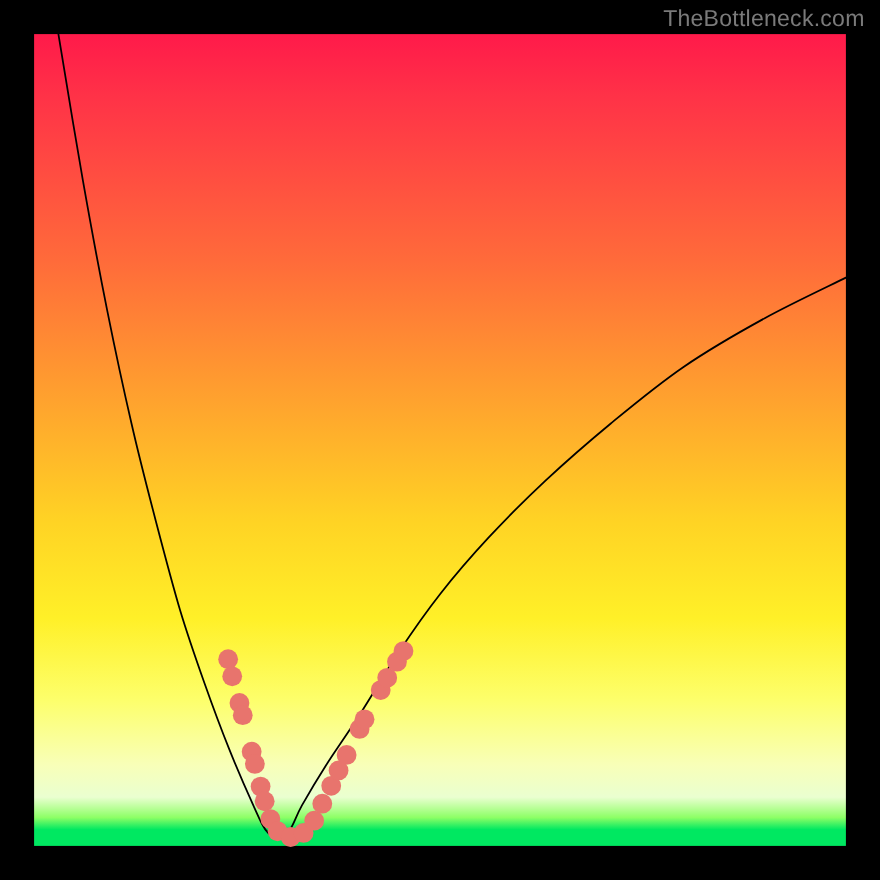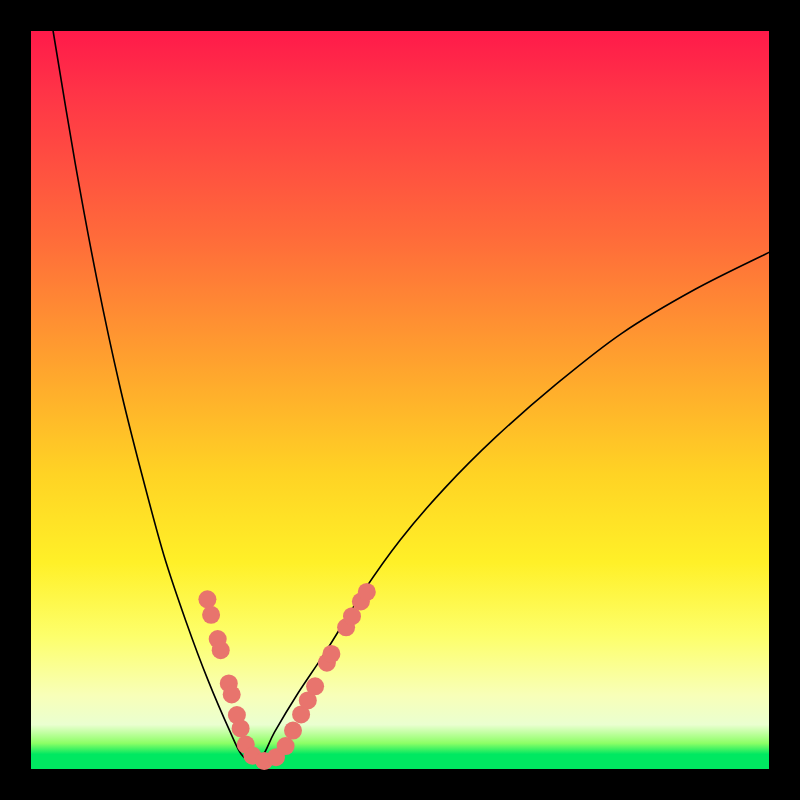--- a/index.html
+++ b/index.html
@@ -98,13 +98,14 @@
           <circle cx="295.9" cy="631.7" r="9" class="marker"></circle>
           <circle cx="300.4" cy="622.9" r="9" class="marker"></circle>
           <circle cx="315.1" cy="596.3" r="9" class="marker"></circle>
           <circle cx="321.0" cy="585.2" r="9" class="marker"></circle>
           <circle cx="329.9" cy="570.5" r="9" class="marker"></circle>
           <circle cx="335.8" cy="560.9" r="9" class="marker"></circle>
         </g>
     </svg>
 
   </div>
+  <div class="watermark">TheBottleneck.com</div>
 </div>
 
 </body></html>

